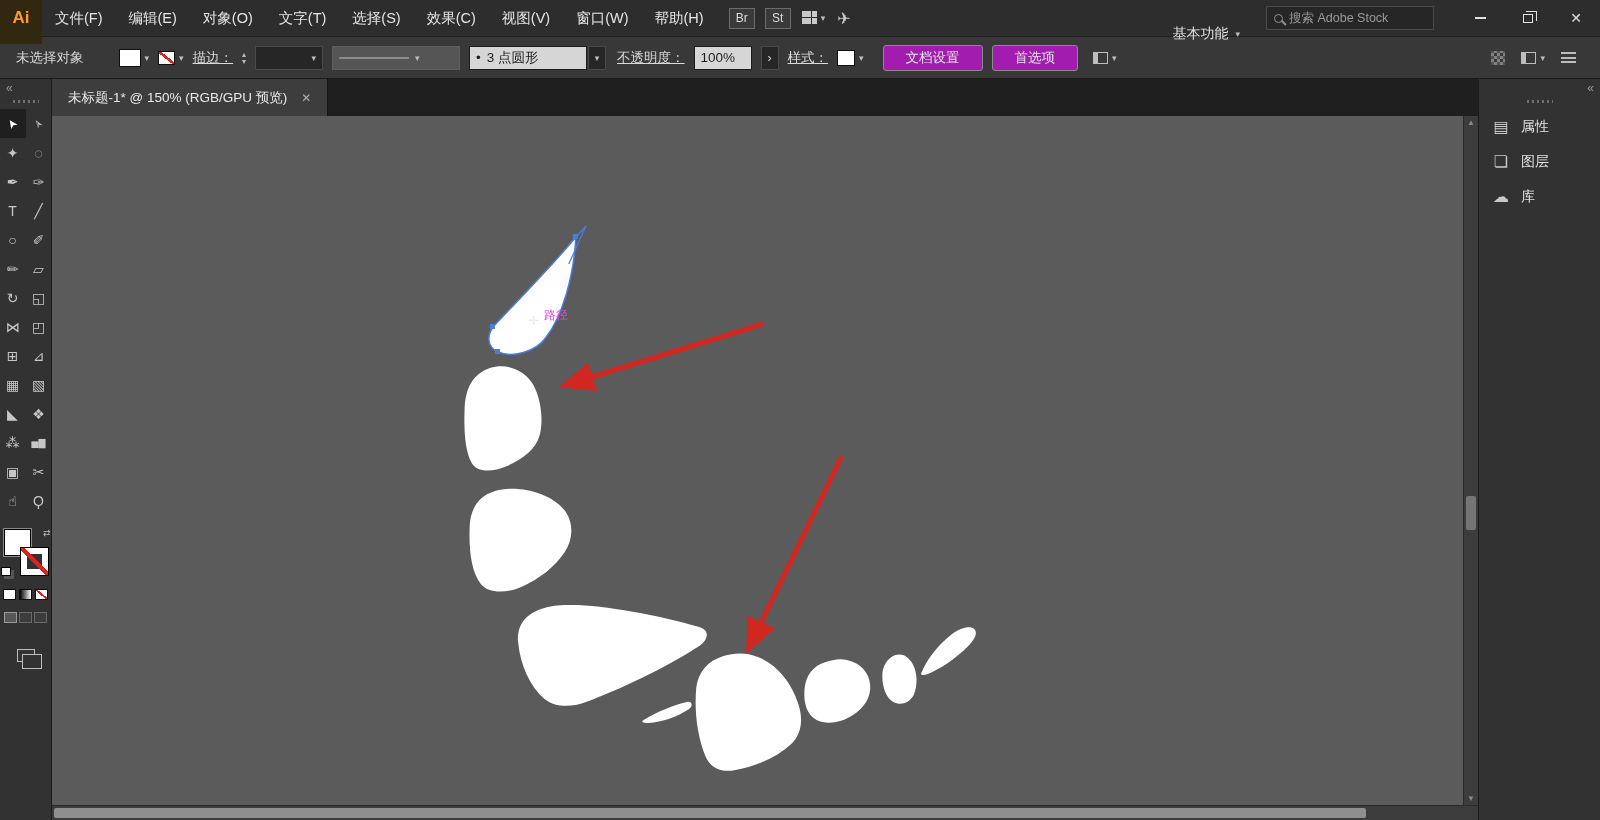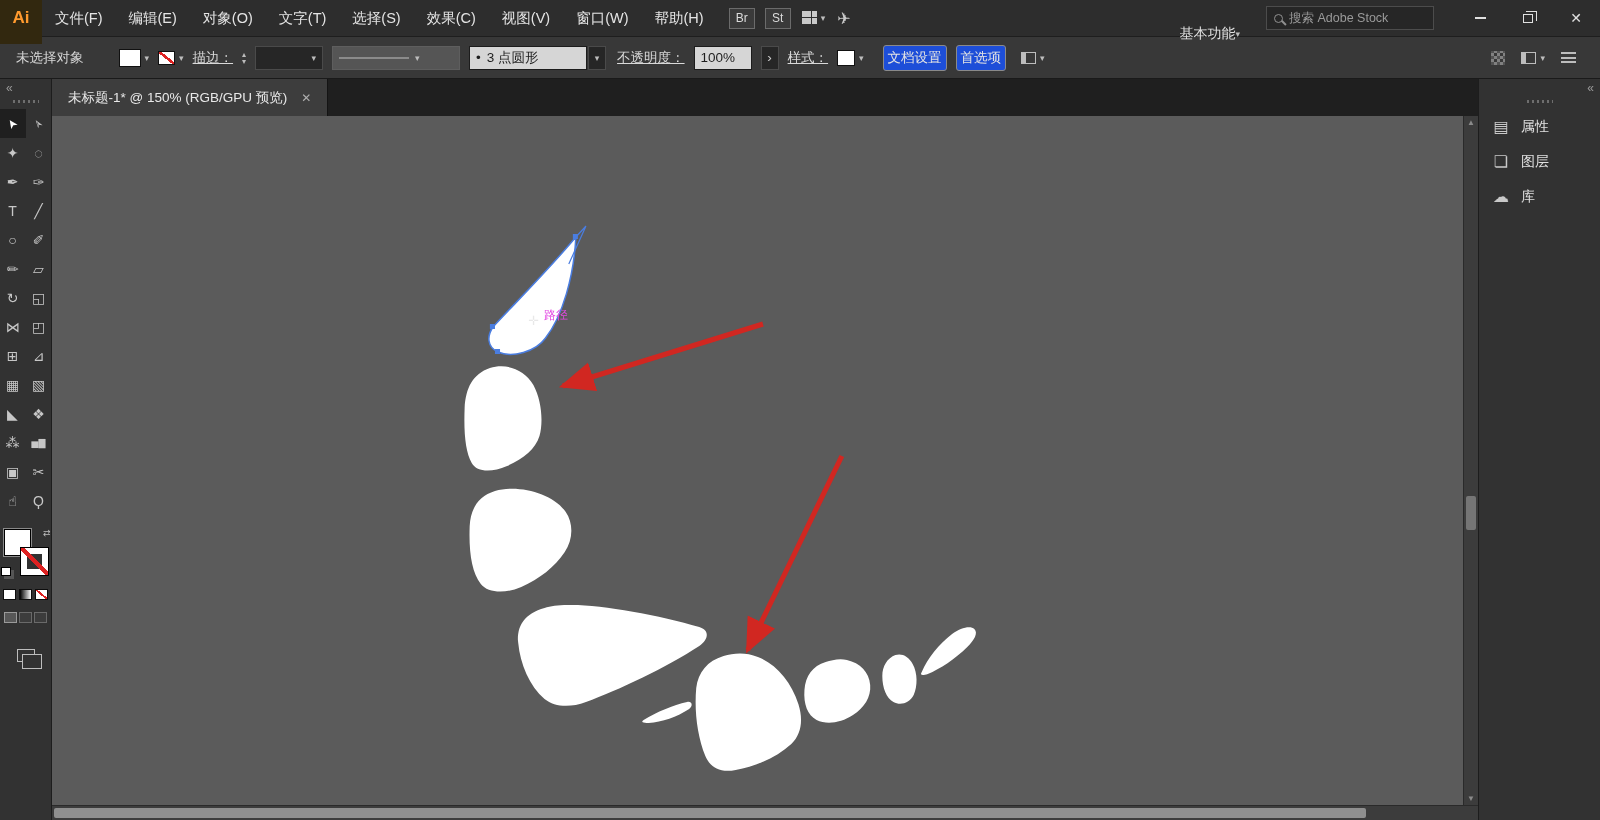--- a/index.html
+++ b/index.html
@@ -12,21 +12,21 @@
   .logo { width:42px; height:52px; background:#32280f; color:#ff9a2e; font-weight:bold;
           font-size:17px; display:flex; align-items:center; justify-content:center; }
   .menu { padding:8px 13px; line-height:36px; color:#e4e4e4; font-size:14.5px; cursor:default; }
   .badge { min-width:26px; height:21px; border:1px solid #6b6b6b; color:#dcdcdc; font-size:12px;
            display:flex; align-items:center; justify-content:center; margin:0 5px; background:#3a3a3a; }
   .tb-icon { color:#c9c9c9; margin:0 6px; display:flex; align-items:center; gap:3px; }
   .grid2 { width:16px; height:14px; display:grid; grid-template-columns:9px 5px; grid-template-rows:6px 6px; gap:1px; }
   .grid2 i { background:#c9c9c9; }
   .chev { font-size:9px; color:#bdbdbd; }
   .topbar-right { margin-left:auto; display:flex; align-items:center; }
-  .workspace { display:flex; align-items:center; margin-right:26px; color:#e2e2e2;margin-top:32px; }
+  .workspace { display:flex; align-items:center; gap:7px; margin-right:26px; color:#e2e2e2;margin-top:32px; }
   .search { width:168px; height:24px; background:#262626; border:1px solid #4c4c4c; display:flex;
             align-items:center; padding:0 7px; gap:6px; margin-right:22px; }
   .mag { width:9px; height:9px; border:1.5px solid #909090; border-radius:50%; position:relative; flex:none; }
   .mag::after { content:""; position:absolute; width:6px; height:1.5px; background:#909090;
                 right:-5px; bottom:-2px; transform:rotate(45deg); }
   .search input { background:transparent; border:none; outline:none; color:#bdbdbd; width:100%;
                   font-size:12.5px; font-family:inherit; }
   .search input::placeholder { color:#9a9a9a; }
   .winbtn { width:48px; height:36px; display:flex; align-items:center; justify-content:center; color:#e0e0e0; }
   .min-bar { width:11px; height:2px; background:#e0e0e0; }
@@ -42,21 +42,21 @@
       background:linear-gradient(to top right, transparent 44%, #d22 44%, #d22 58%, transparent 58%); }
   .sw-small { width:17px; height:14px; background:#fff; border:1px solid #111; position:relative; }
   .cgroup { display:flex; align-items:center; gap:4px; }
   .ulabel { text-decoration:underline; color:#d9d9d9; }
   .stepper { display:flex; flex-direction:column; font-size:8px; line-height:7px; color:#bbb; }
   .combo { height:24px; background:#262626; border:1px solid #4a4a4a; display:flex; align-items:center;
            padding:0 6px; gap:6px; }
   .combo.dis { background:#555; border-color:#5e5e5e; color:#8d8d8d; }
   .combo.lite { background:#d6d6d6; color:#1e1e1e; border-color:#1c1c1c; }
   .wline { width:70px; height:2px; background:#8b8b8b; }
-  .btn { height:26px; padding:0 4px; background:#1d4ed8; border:1px solid #8a8a8a; border-radius:3px;
+  .btn { height:26px; padding:0 22px; background:#a21caf; border:1px solid #8a8a8a; border-radius:3px;
          color:#e3e3e3; font-size:13.5px; display:flex; align-items:center; }
   .morebtn { width:18px; height:24px; background:#262626; border:1px solid #4a4a4a; color:#ccc;
              display:flex; align-items:center; justify-content:center; }
   .cb-right { margin-left:auto; display:flex; align-items:center; gap:16px; padding-right:8px; }
   .dots9 { width:14px; height:14px; background:
      repeating-linear-gradient(0deg,#9a9a9a 0 3px,transparent 3px 6px),
      repeating-linear-gradient(90deg,#9a9a9a 0 3px,transparent 3px 6px);
      background-blend-mode:multiply; opacity:.75; }
   .bars { width:15px; height:11px; border-top:2px solid #bdbdbd; border-bottom:2px solid #bdbdbd;
           position:relative; }

